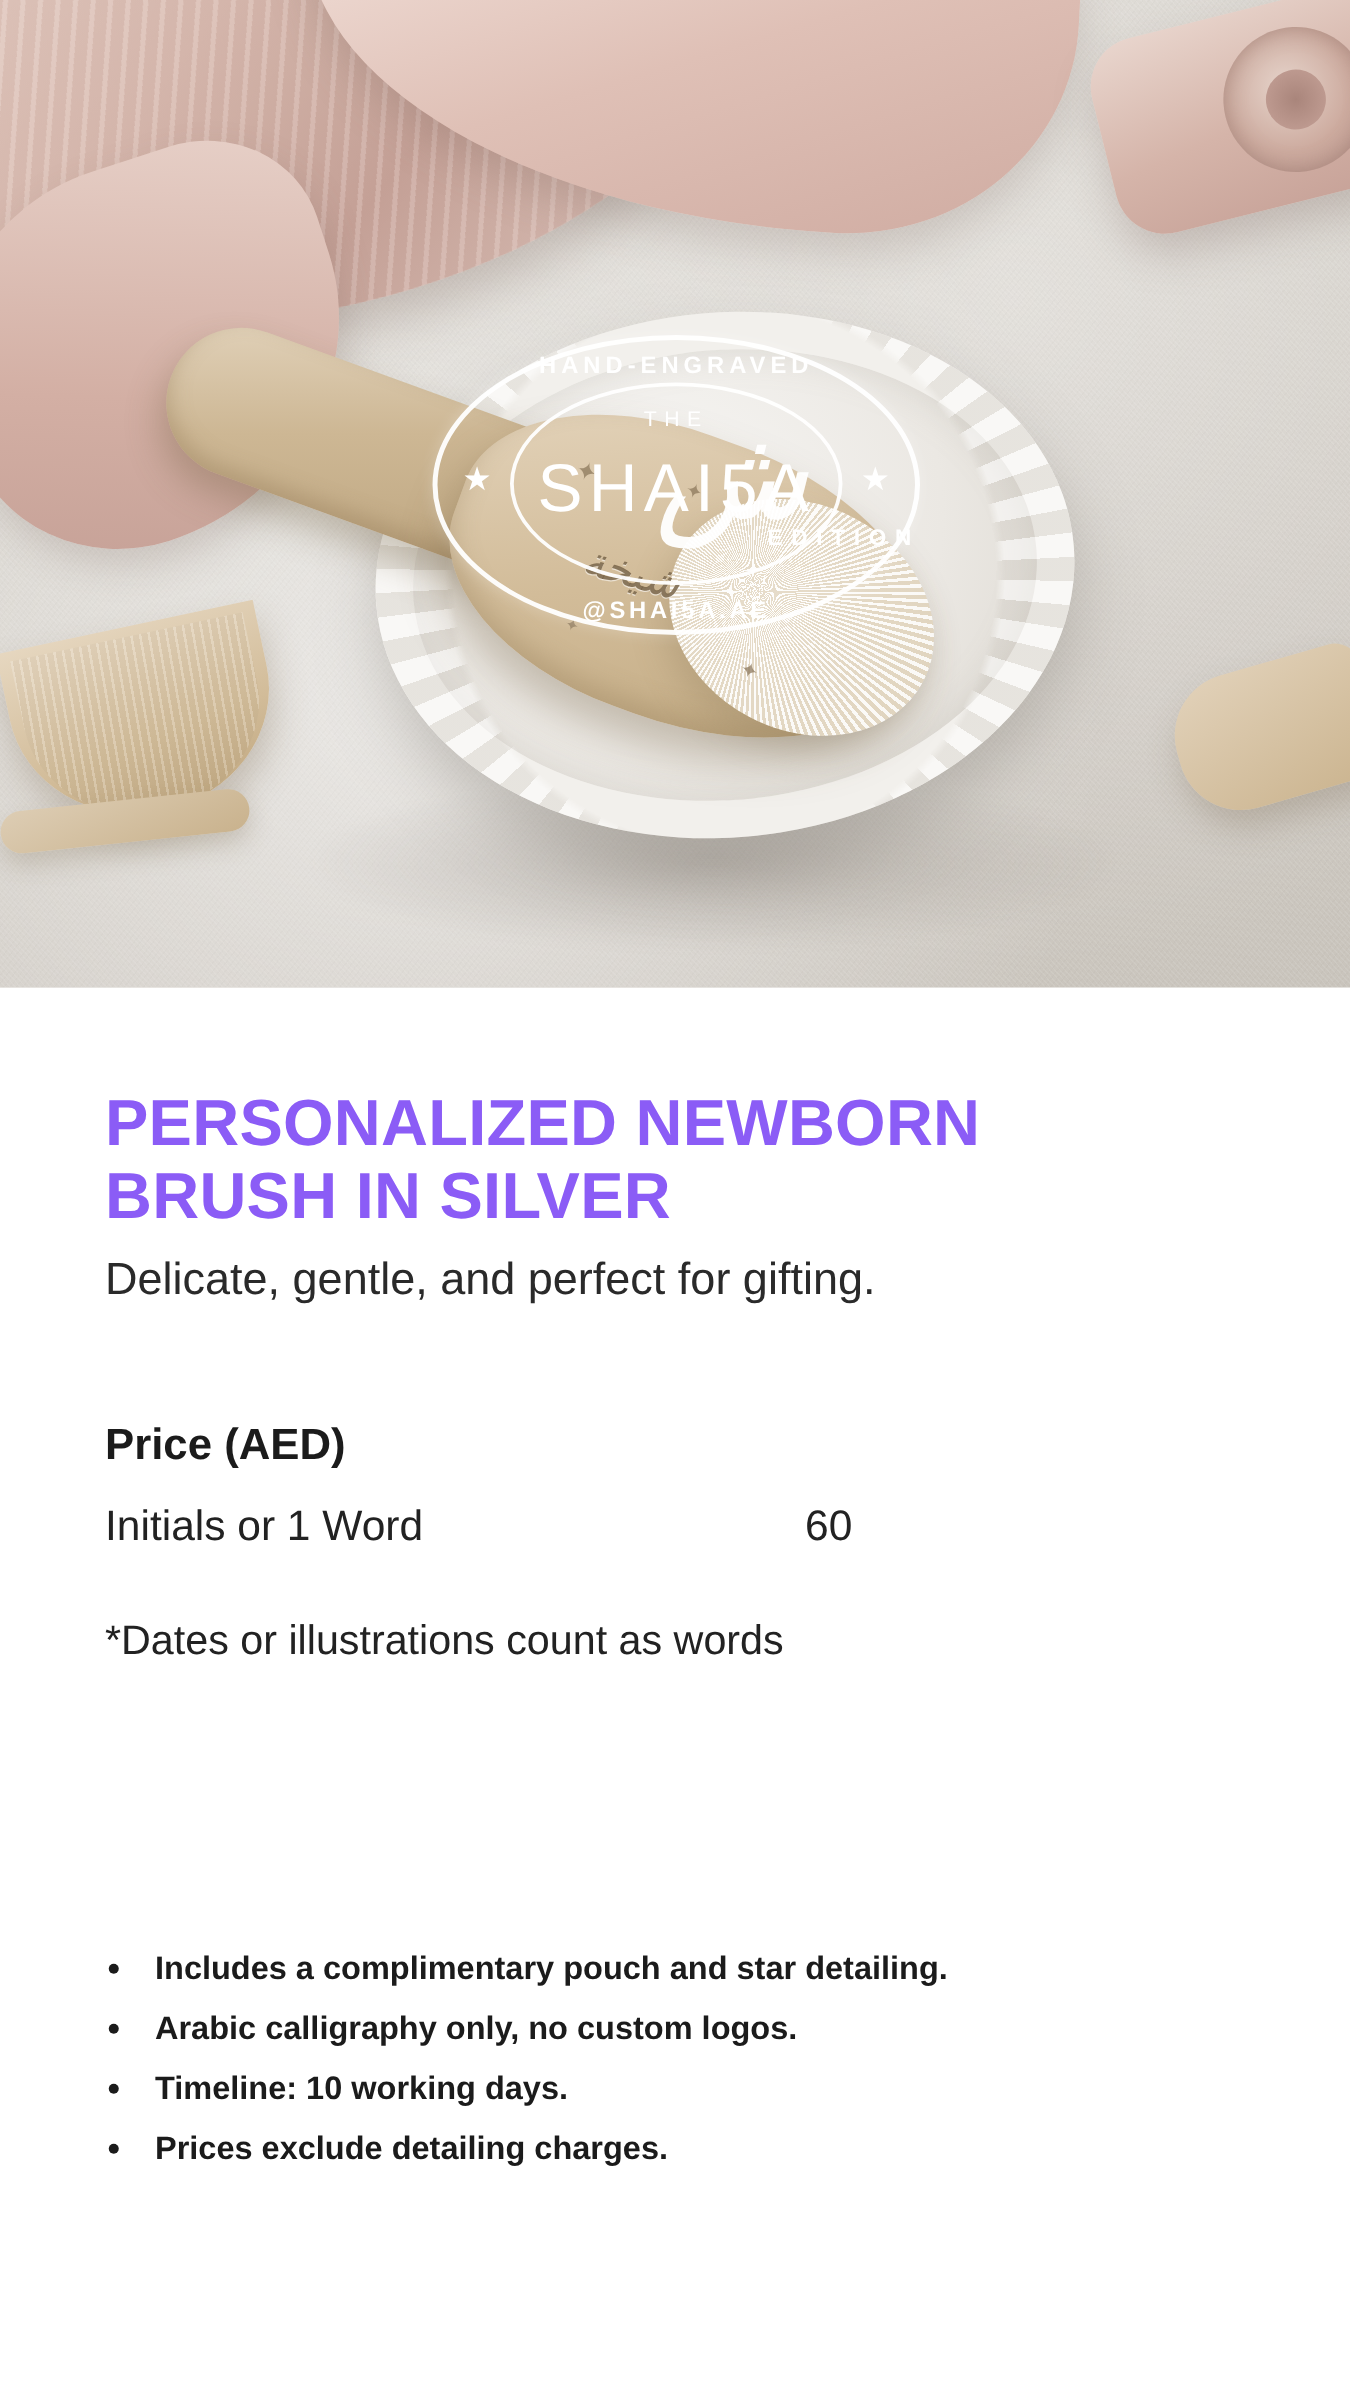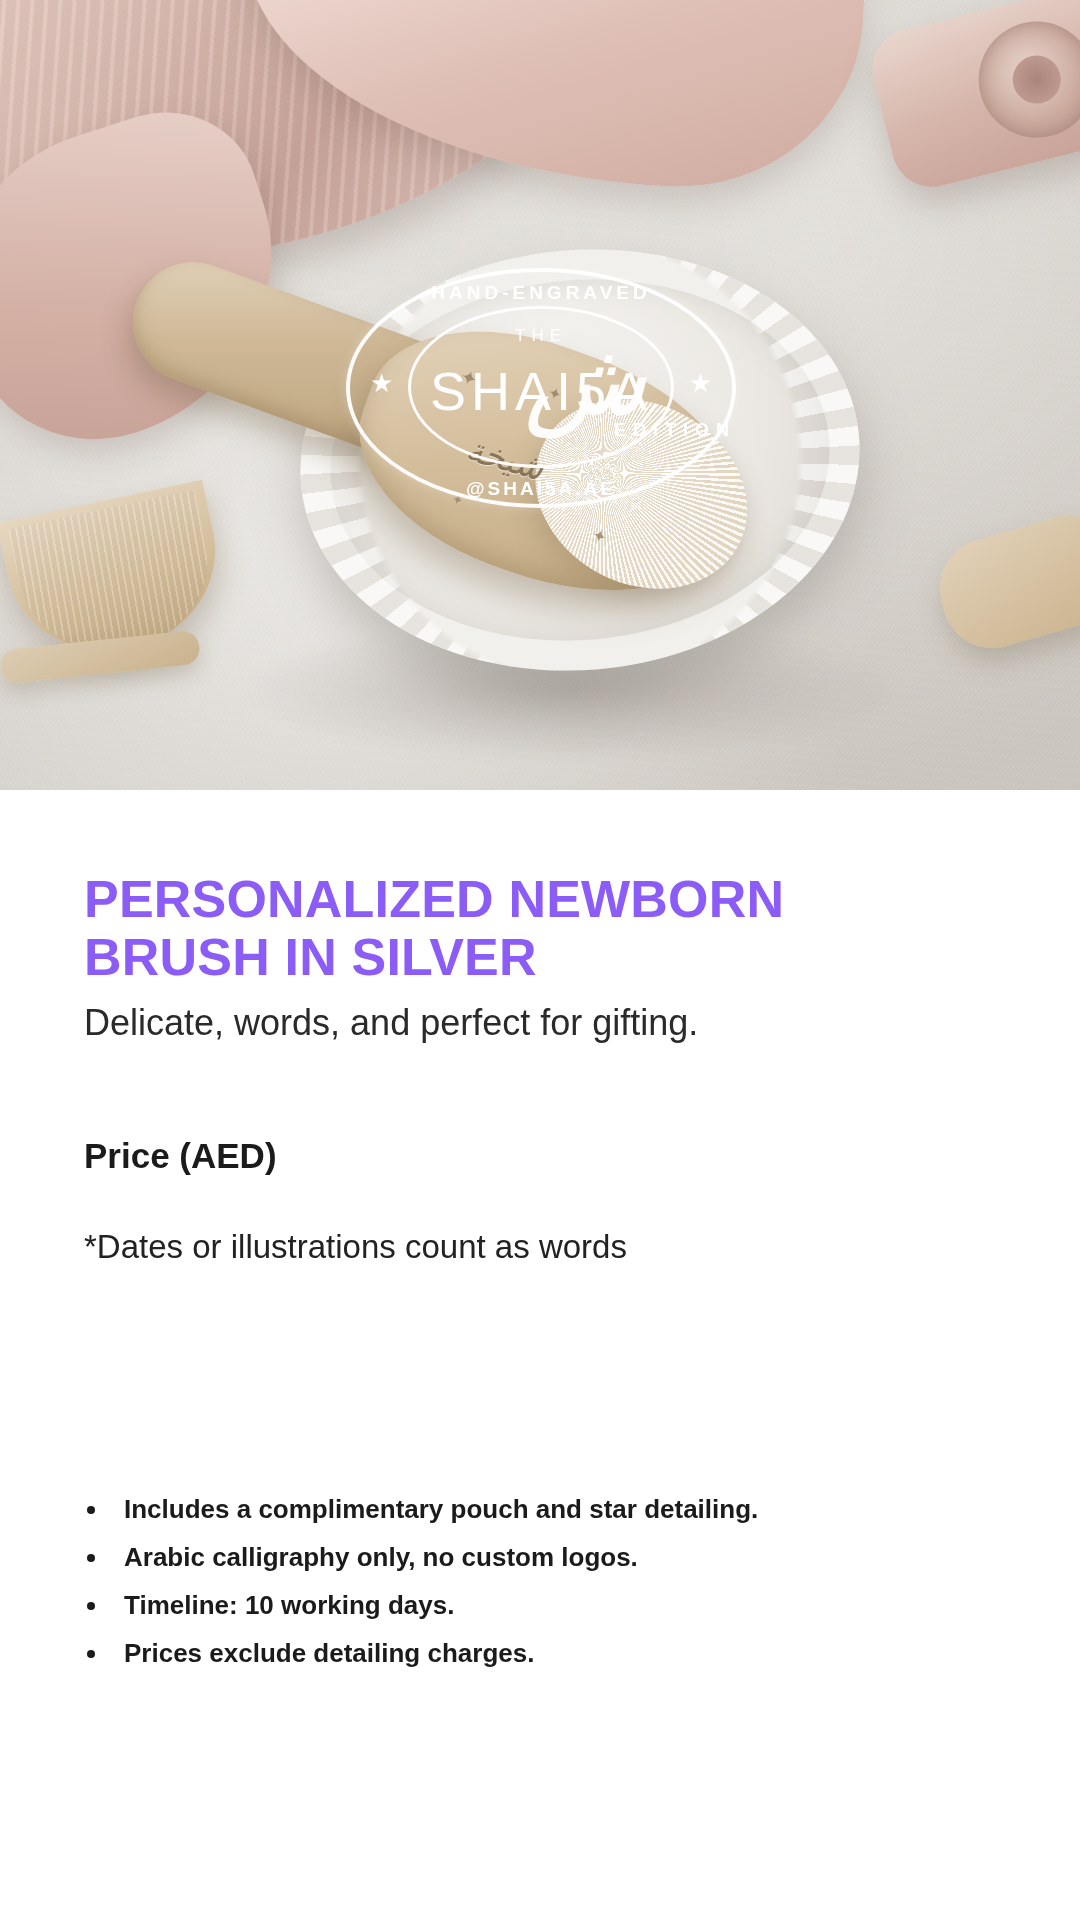--- a/index.html
+++ b/index.html
@@ -443,27 +443,31 @@
       <div class="swoosh">ش</div>
       <div class="edition">EDITION</div>
       <div class="arc-bottom">@SHAI5A.AE</div>
       <div class="star-l">★</div>
       <div class="star-r">★</div>
     </div>
   </div>
 
   <div class="content">
     <h1 class="title">PERSONALIZED NEWBORN BRUSH IN SILVER</h1>
-    <p class="subtitle">Delicate, words, and perfect for gifting.</p>
+    <p class="subtitle">Delicate, gentle, and perfect for gifting.</p>
 
     <div class="table">
       <div class="trow thead">
         <div class="tcol-b">Price (AED)</div>
       </div>
 
+      <div class="trow tbody-row">
+        <div class="tcol-a">Initials or 1 Word</div>
+        <div class="tcol-b">60</div>
+      </div>
 
       <div class="row-gap"></div>
 
 
       <div class="footnote">*Dates or illustrations count as words</div>
     </div>
 
     <ul class="bullets">
       <li>Includes a complimentary pouch and star detailing.</li>
       <li>Arabic calligraphy only, no custom logos.</li>

